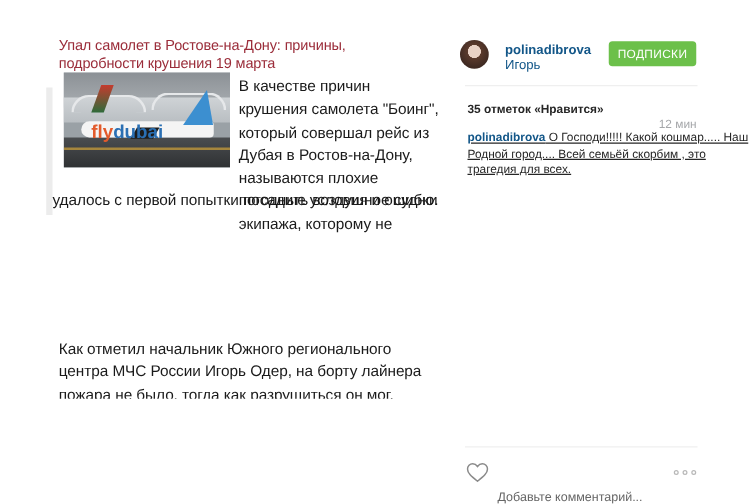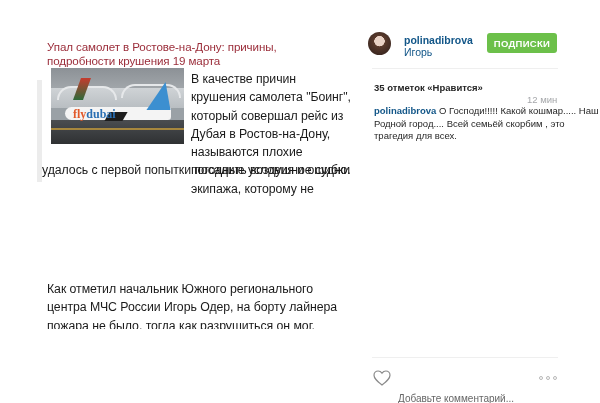--- a/index.html
+++ b/index.html
@@ -1,33 +1,33 @@
 <!DOCTYPE html>
 <html><head>
 <meta charset="utf-8">
 <style>
   * { box-sizing: border-box; margin: 0; padding: 0; }
   html, body { width: 600px; height: 403px; overflow: hidden; background: #ffffff; }
   body { position: relative; font-family: "Liberation Sans", sans-serif; color: #1a1a1a; }
 
-  .photo { position: absolute; left: 0; top: 18px; width: 355px; height: 311px; background: #ffffff; overflow: hidden; }
+  .photo { position: absolute; left: 0; top: 8px; width: 355px; height: 311px; background: #ffffff; overflow: hidden; }
   .left-bar { position: absolute; left: 37px; top: 62px; width: 5px; height: 102px; background: #ececec; }
   .left-bar2 { position: absolute; left: 37px; top: 330px; width: 5px; height: 50px; background: #ececec; }
 
   .article-title { position: absolute; left: 47px; top: 22px; width: 300px; font-size: 11.6px; line-height: 14px; color: #9b2d3a; letter-spacing: -0.1px; }
 
   .article-image { position: absolute; left: 51px; top: 50px; width: 133px; height: 76px; overflow: hidden; background: #9aa1a6; }
   .img-sky { position: absolute; left: 0; top: 0; width: 100%; height: 28px; background: linear-gradient(#8c9196, #a9aeb2); }
   .img-terminal { position: absolute; left: 0; top: 20px; width: 100%; height: 20px; background: linear-gradient(#cfd3d6, #b9bec2); }
   .img-arch { position: absolute; left: 6px; top: 18px; width: 60px; height: 14px; border: 2px solid #e6e8ea; border-bottom: none; border-radius: 30px 30px 0 0; }
   .img-arch2 { position: absolute; left: 70px; top: 16px; width: 60px; height: 14px; border: 2px solid #e6e8ea; border-bottom: none; border-radius: 30px 30px 0 0; }
   .img-ground { position: absolute; left: 0; top: 52px; width: 100%; height: 24px; background: linear-gradient(#4a4d50, #2f3133); }
   .img-stripe { position: absolute; left: 0; top: 60px; width: 100%; height: 2px; background: #d2a43a; opacity: 0.7; }
   .img-fuselage { position: absolute; left: 14px; top: 39px; width: 106px; height: 13px; background: #f4f4f4; border-radius: 8px 4px 4px 8px; }
-  .img-logo { position: absolute; left: 22px; top: 39px; font-size: 12px; font-weight: bold; color: #2a6fb3; font-family: Liberation Serif, serif; }
+  .img-logo { position: absolute; left: 22px; top: 39px; font-size: 15px; font-weight: bold; color: #2a6fb3; font-family: Liberation Sans, sans-serif; }
   .img-logo .fly { color: #e25a2b; }
   .img-tail { position: absolute; left: 100px; top: 14px; width: 0; height: 0; border-left: 10px solid transparent; border-right: 14px solid transparent; border-bottom: 28px solid #3c8fd0; transform: skewX(-18deg); }
   .img-wing { position: absolute; left: 56px; top: 44px; width: 18px; height: 9px; background: #1c1c1c; transform: skewX(-30deg); }
   .img-tail2 { position: absolute; left: 26px; top: 10px; width: 10px; height: 22px; background: linear-gradient(#c53b2e, #2e6b3a); transform: skewX(-20deg); }
 
   .para { position: absolute; font-size: 12.3px; line-height: 18.3px; color: #1a1a1a; letter-spacing: -0.05px; }
   .p1a { left: 191px; top: 52px; width: 160px; }
   .p1b { left: 42px; top: 143px; width: 310px; }
   .p2 { left: 47px; top: 170px; width: 305px; }
   .p3 { left: 47px; top: 262px; width: 305px; }
@@ -36,26 +36,26 @@
 
   .repost { position: absolute; left: 38px; top: 382px; height: 20px; display: flex; align-items: center; }
   .repost-icon { width: 14px; height: 12px; display: inline-block; }
   .repost-avatar { width: 16px; height: 16px; border-radius: 50%; background: radial-gradient(circle at 50% 45%, #f2d38a, #c89a4a 70%, #a9823f); margin-left: 5px; }
   .repost-name { font-size: 12.5px; color: #555; margin-left: 6px; letter-spacing: 0.1px; }
 
   .panel { position: absolute; left: 355px; top: 0; width: 245px; height: 403px; background: #ffffff; }
   .avatar { position: absolute; left: 368px; top: 32px; width: 23px; height: 23px; border-radius: 50%; overflow: hidden; background: radial-gradient(circle at 50% 40%, #e9d2c5 0 28%, #5a3a2c 30%, #3f2a22 70%); }
   .username { position: absolute; left: 404px; top: 34px; font-size: 10.5px; font-weight: bold; color: #125688; }
   .location { position: absolute; left: 404px; top: 46px; font-size: 10.5px; color: #125688; }
-  .follow-btn { position: absolute; left: 487px; top: 33px; width: 70px; height: 20px; background: #6cc04a; color: #fff; font-size: 9.5px; font-weight: bold; border-radius: 3px; display: flex; align-items: center; justify-content: center; letter-spacing: 0.3px; }
+  .follow-btn { position: absolute; left: 487px; top: 33px; width: 70px; height: 20px; background: #6cc04a; color: #fff; font-size: 9.5px; font-weight: normal; border-radius: 3px; display: flex; align-items: center; justify-content: center; letter-spacing: 0.3px; }
   .divider-top { position: absolute; left: 372px; top: 68px; width: 186px; height: 1px; background: #efefef; }
   .likes { position: absolute; left: 374px; top: 82px; font-size: 9.5px; font-weight: bold; color: #262626; }
   .time { position: absolute; left: 527px; top: 94px; font-size: 9.5px; color: #a5a7aa; }
 
-  .comment { position: absolute; left: 374px; top: 105px; width: 226px; font-size: 9.5px; line-height: 12.5px; color: #262626; }
+  .comment { position: absolute; left: 374px; top: 105px; width: 226px; font-size: 9.5px; line-height: 12.5px; color: #262626; text-decoration: underline; }
   .comment-user { font-weight: bold; color: #125688; }
 
   .divider-bottom { position: absolute; left: 372px; top: 357px; width: 186px; height: 1px; background: #efefef; }
   .like-btn { position: absolute; left: 373px; top: 370px; width: 18px; height: 16px; }
   .add-comment { position: absolute; left: 398px; top: 393px; font-size: 10px; color: #666; }
   .more-btn { position: absolute; left: 539px; top: 374px; width: 18px; height: 8px; display: flex; justify-content: space-between; align-items: center; }
   .dot { width: 4px; height: 4px; border-radius: 50%; border: 1px solid #b8b8b8; }
 </style>
 </head>
 <body>

